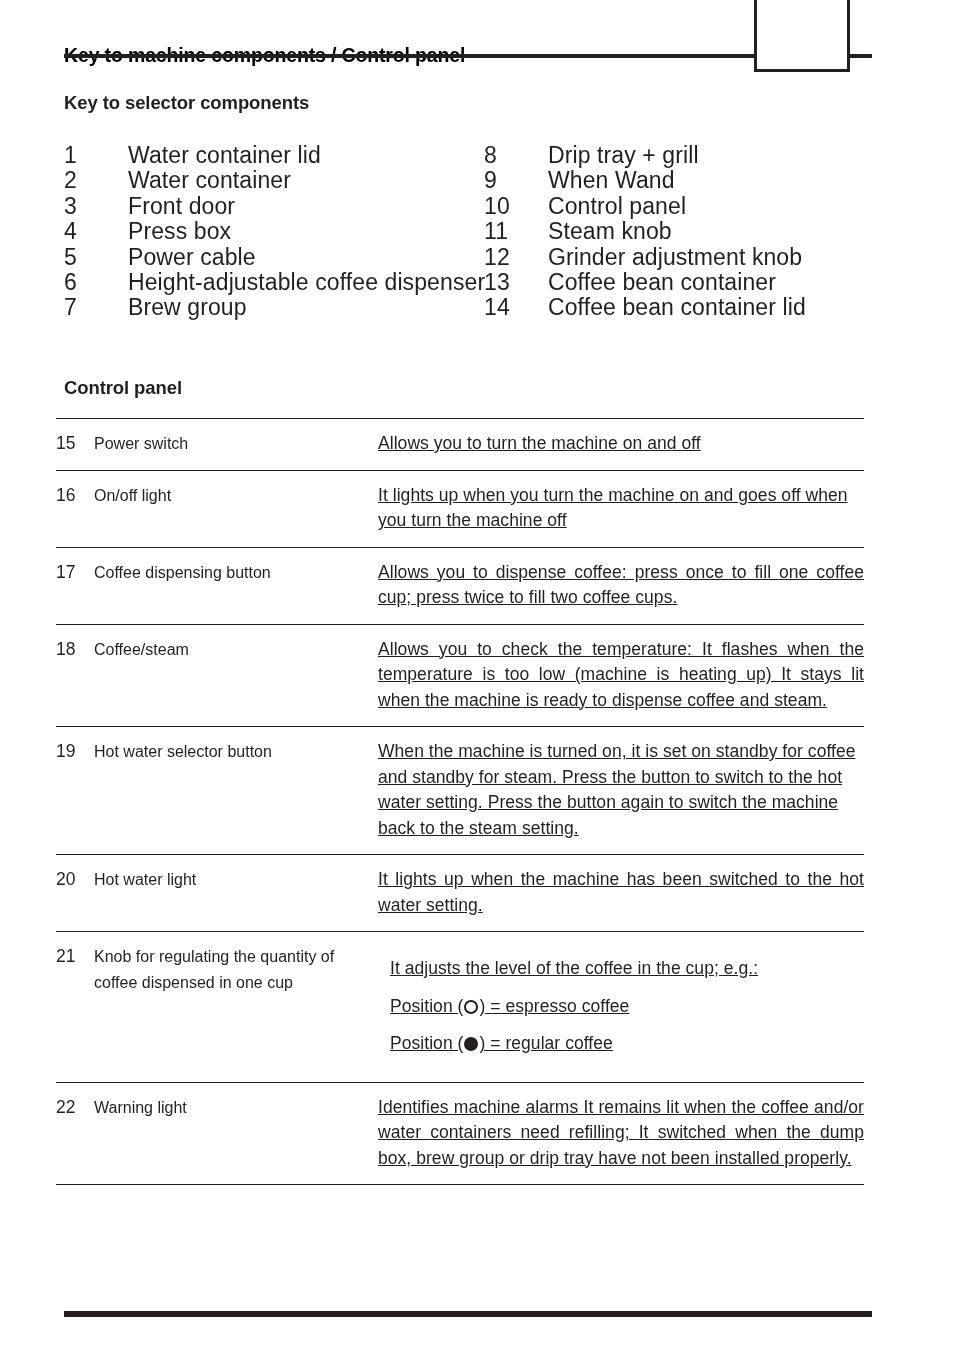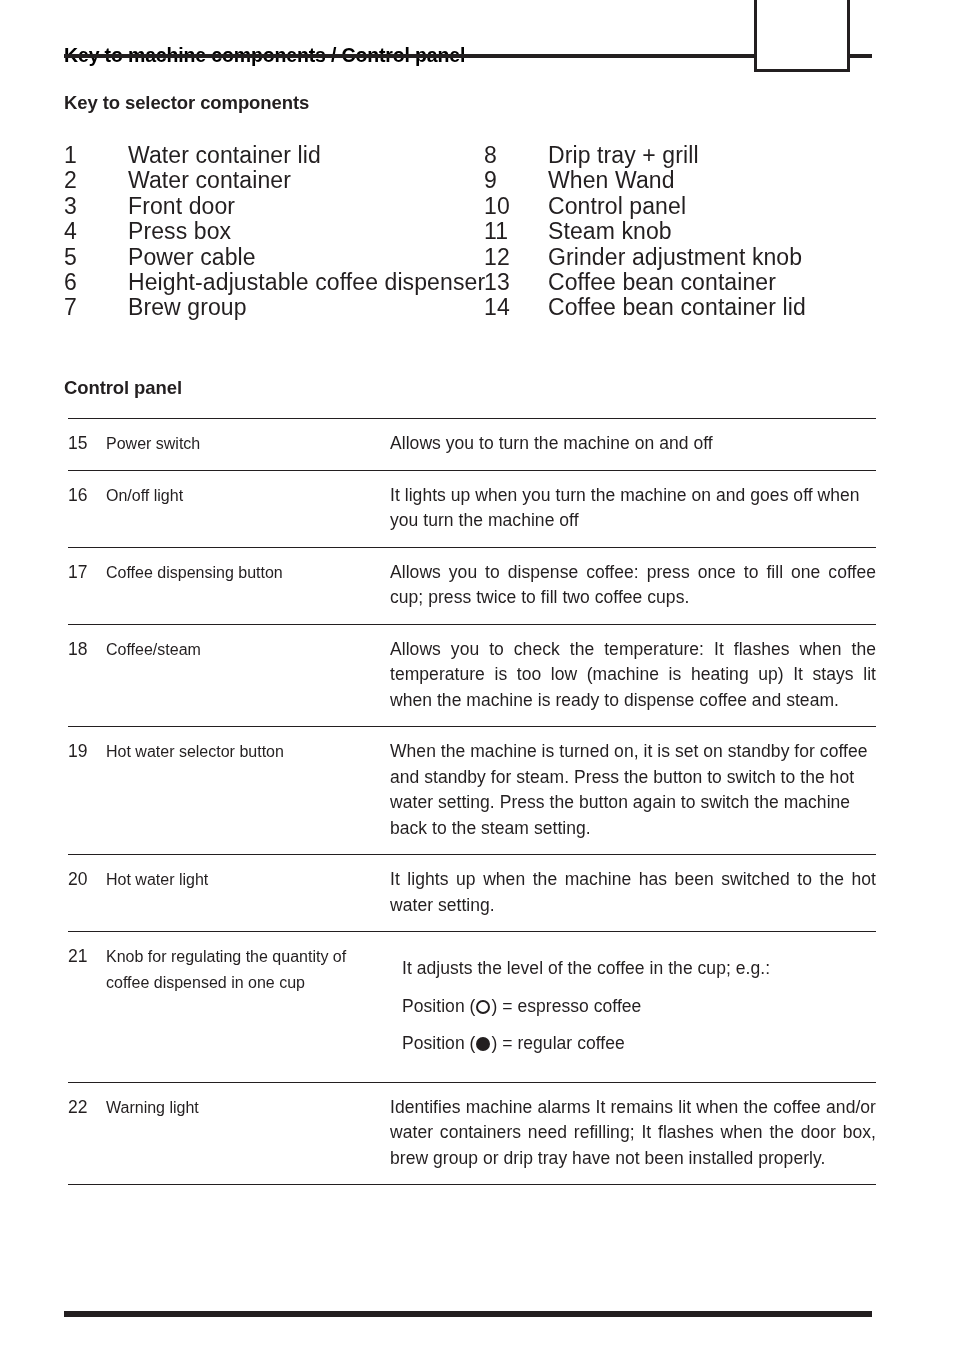--- a/index.html
+++ b/index.html
@@ -95,23 +95,24 @@
     width: 64px;
     text-align: left;
   }
   .key-label {
     display: inline;
   }
 
   
   .panel-table {
     position: absolute;
-    left: 68px;
+    left: 56px;
     top: 418px;
     width: 808px;
+    text-decoration: underline;
   }
   .panel-row {
     display: block;
     position: relative;
     border-top: 1.4px solid #231f20;
     padding: 12px 0 13px 0;
   }
   .panel-row.last {
     border-bottom: 1.4px solid #231f20;
   }
@@ -271,18 +272,18 @@
     <div class="panel-desc">
       <p>It adjusts the level of the coffee in the cup; e.g.:</p>
       <p class="pos-line"><span>Position (</span><span class="circle"></span><span>) = espresso coffee</span></p>
       <p class="pos-line"><span>Position (</span><span class="circle filled"></span><span>) = regular coffee</span></p>
     </div>
   </div>
 
   <div class="panel-row last">
     <span class="panel-num">22</span>
     <span class="panel-term">Warning light</span>
-    <div class="panel-desc justify">Identifies machine alarms It remains lit when the coffee and/or water containers need refilling; It flashes when the door box, brew group or drip tray have not been installed properly.</div>
+    <div class="panel-desc justify">Identifies machine alarms It remains lit when the coffee and/or water containers need refilling; It switched when the dump box, brew group or drip tray have not been installed properly.</div>
   </div>
 
 </div>
 
 <div class="footer-rule"></div>
 
 </body></html>

